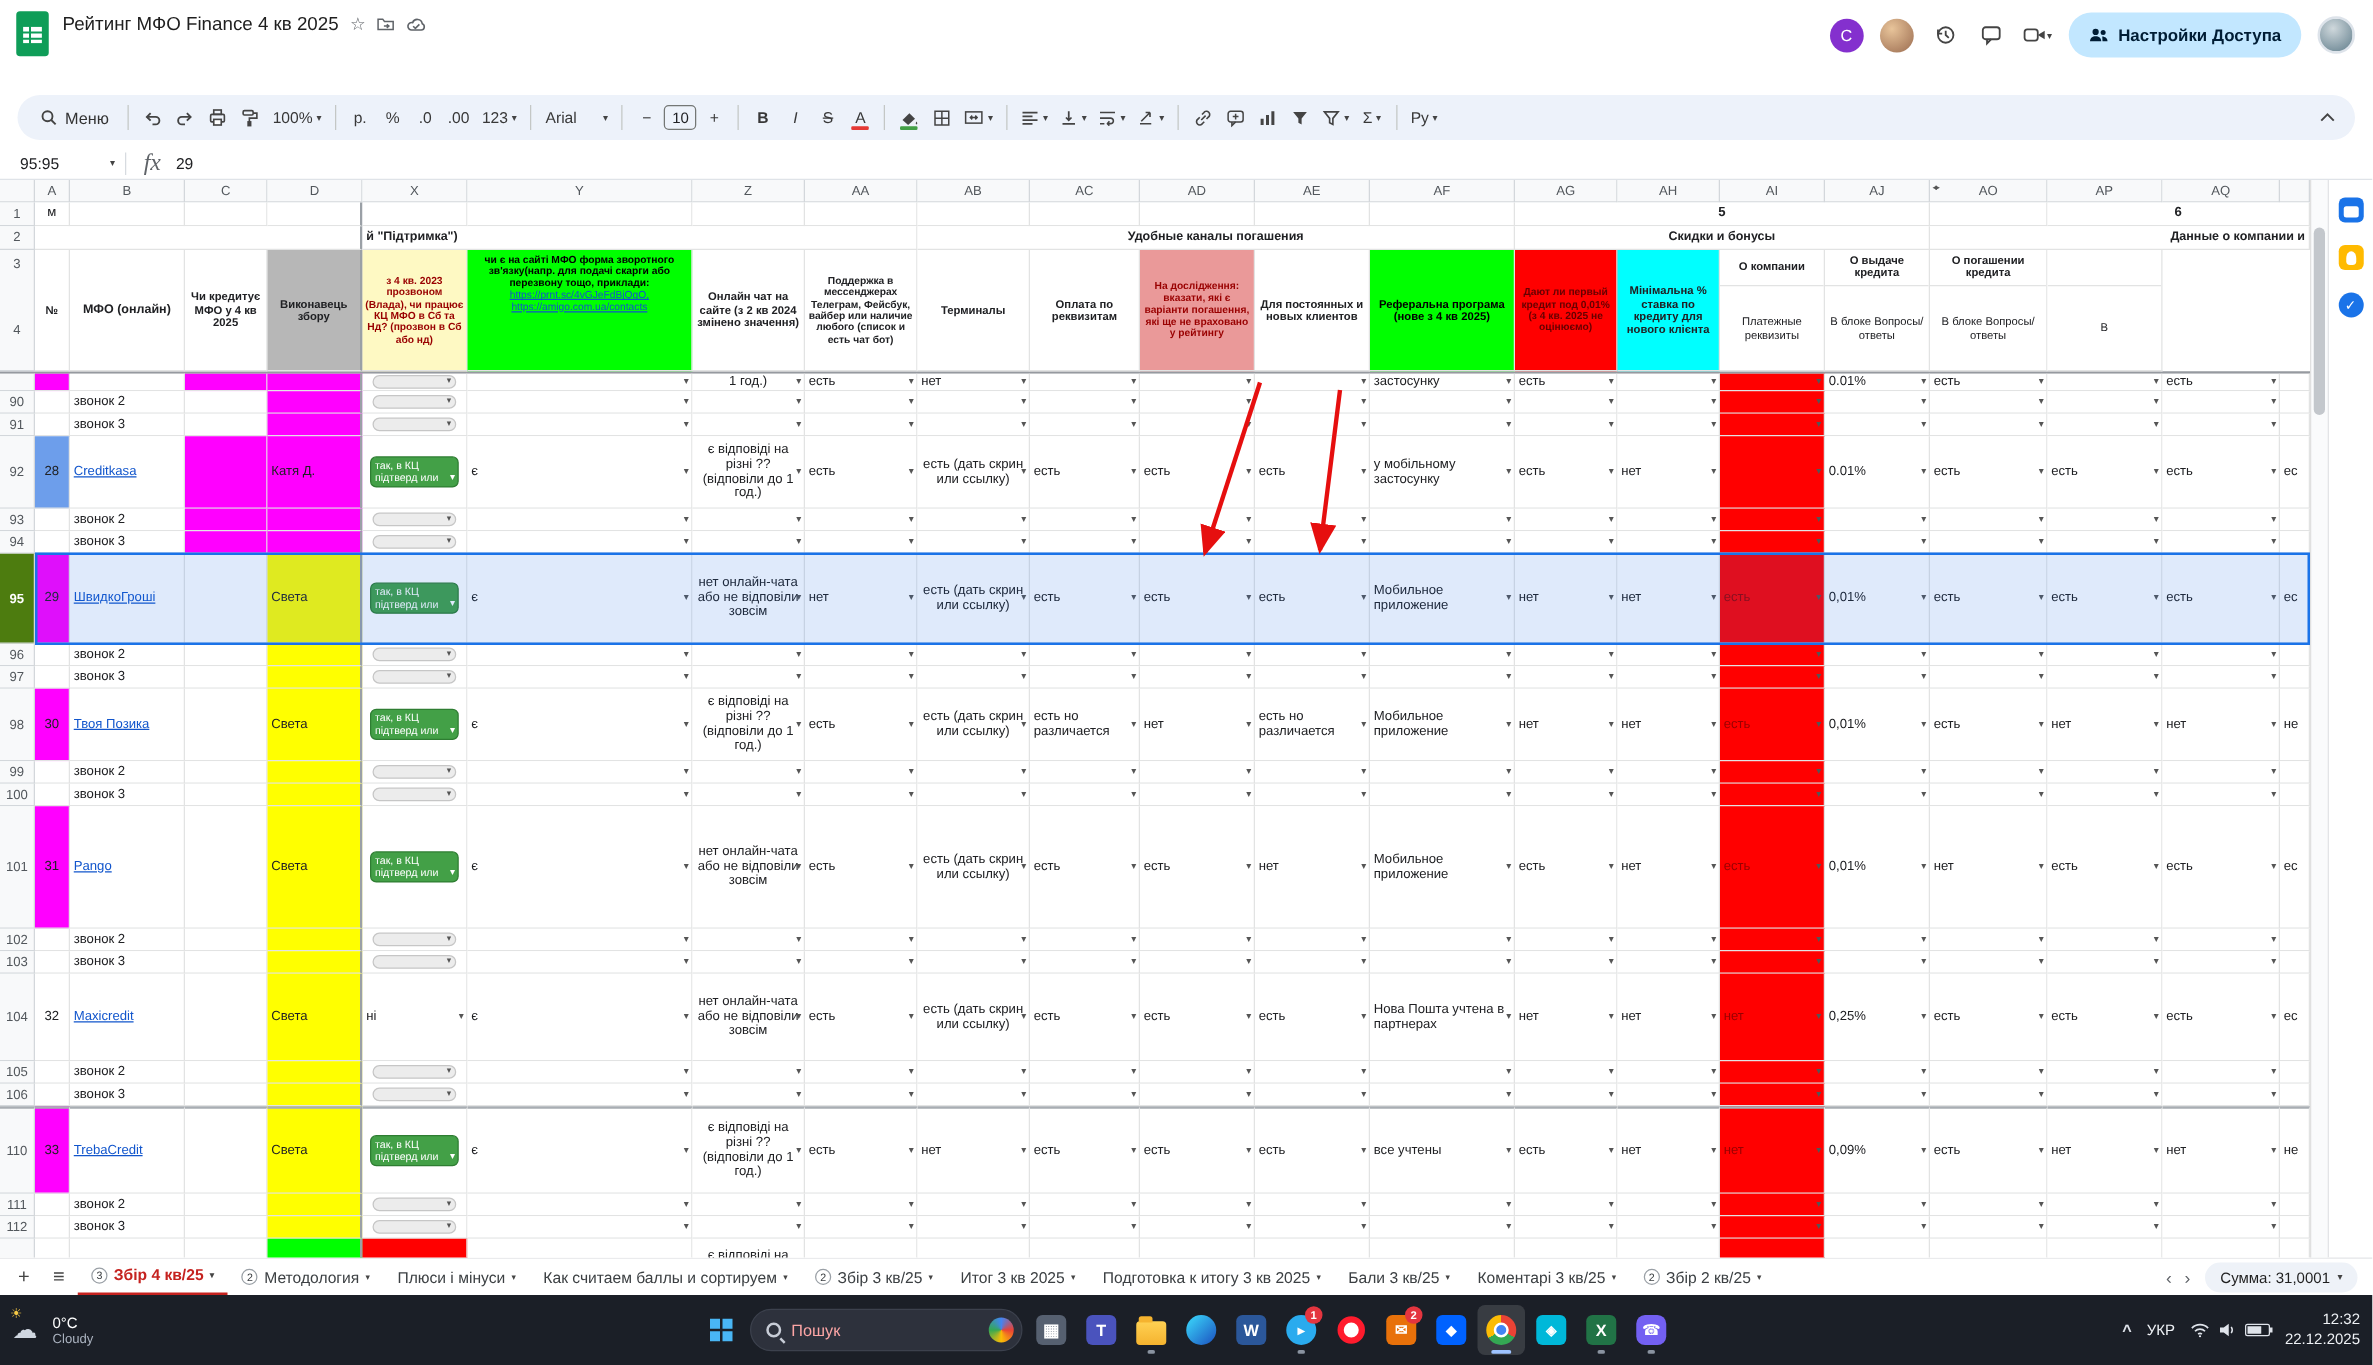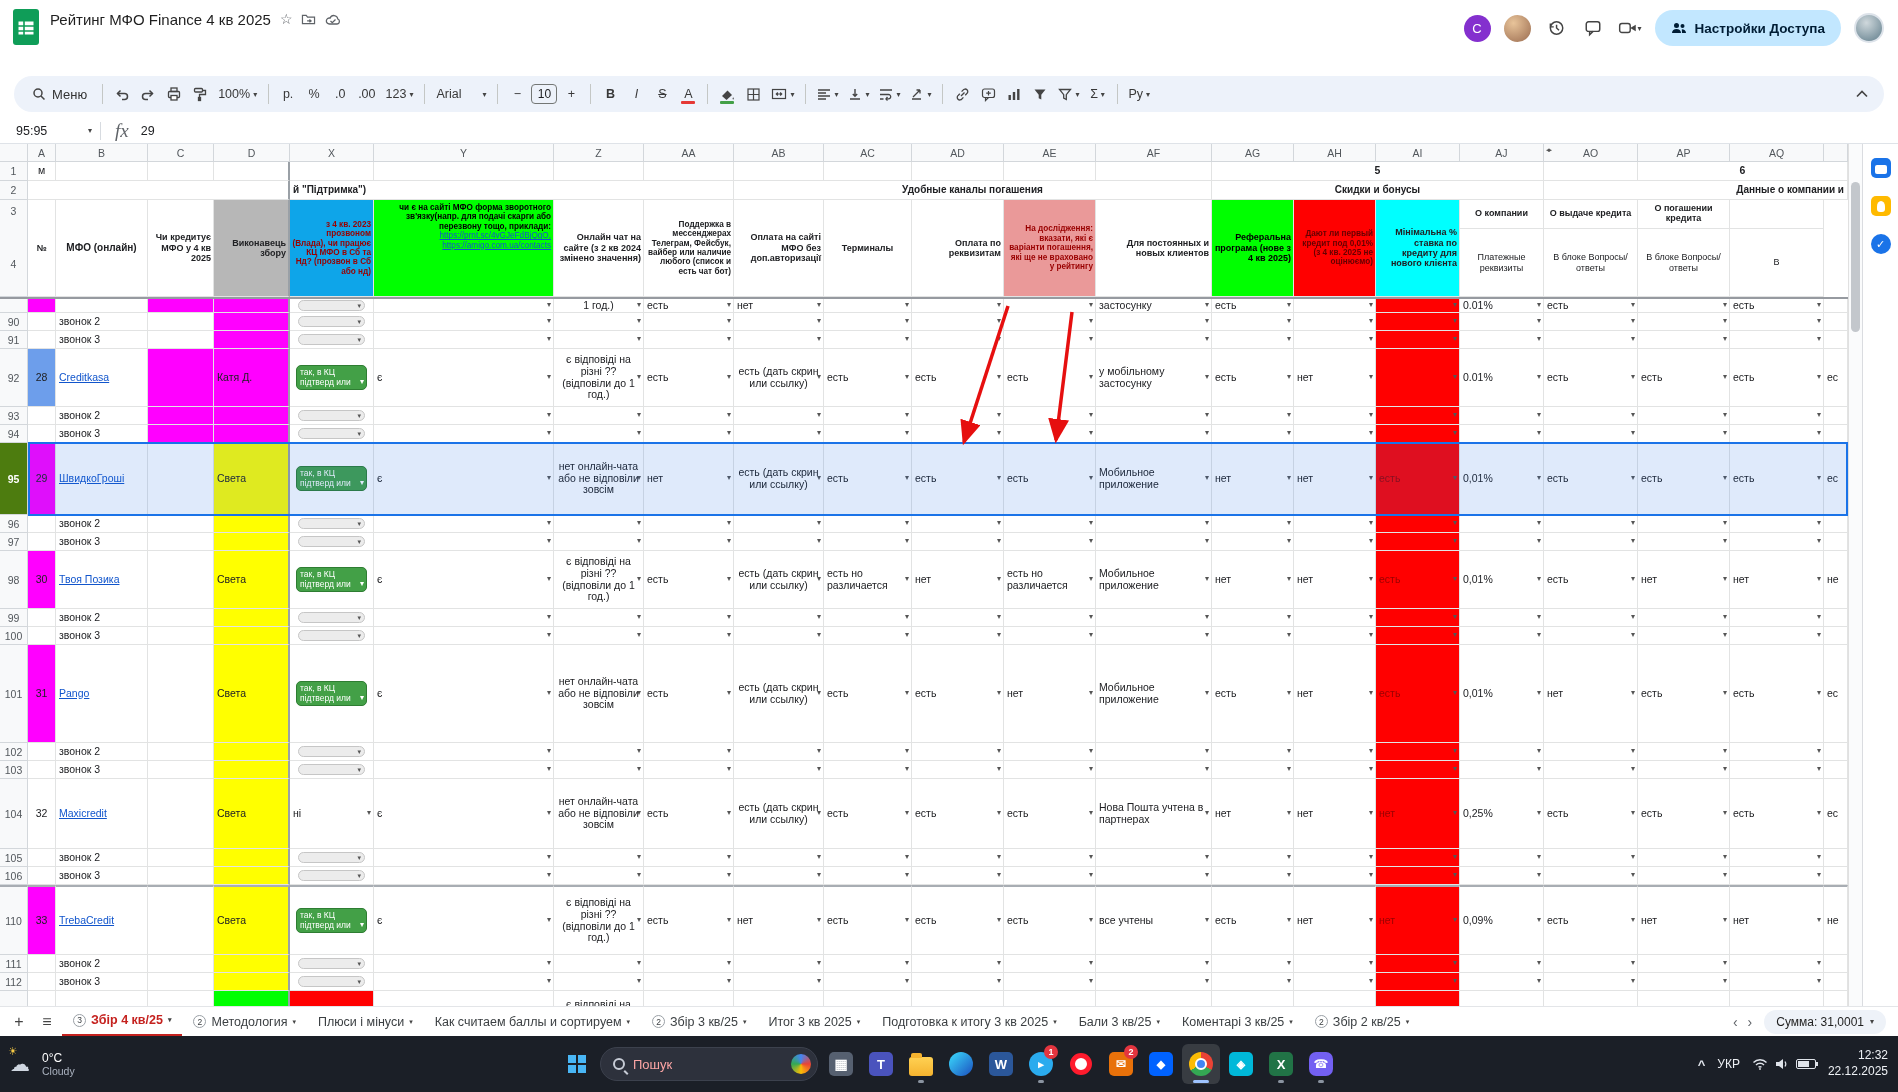--- a/index.html
+++ b/index.html
@@ -61,23 +61,23 @@
 .fz{border-right:2px solid #9aa0a6}
 .s3{grid-column:span 3}.s4{grid-column:span 4}.s5{grid-column:span 5}
 .mag{background:#ff00ff}.yel{background:#ffff00}.grn{background:#00ff00}.redc{background:#ff0000}.blu{background:#6d9eeb}
 .lnk .ct{color:#1155cc;text-decoration:underline}
 .rtx .ct{color:#990000}
 .dd::after{content:"▾";position:absolute;right:2px;top:50%;transform:translateY(-52%);font-size:8px;color:#555}
 .chip{flex:1;height:11px;margin:2px 5px;background:#ececec;border:1px solid #c6c6c6;border-radius:7px;position:relative}
 .chip::after{content:"▾";position:absolute;right:3px;top:50%;transform:translateY(-55%);font-size:7px;color:#555}
 .chipg{flex:1;margin:2px 3px;background:#43a047;border:1px solid #2e7d32;border-radius:5px;color:#fff;font-size:8.5px;line-height:1.12;padding:2px 10px 2px 3px;display:flex;align-items:center;position:relative;min-height:24px}
 .chipg::after{content:"▾";position:absolute;right:2px;bottom:2px;font-size:8px;color:#fff}
-.hcell{font-weight:700;font-size:9px;line-height:1.15;text-align:right;justify-content:center;padding:2px}
+.hcell{font-weight:700;font-size:9px;line-height:1.15;text-align:center;justify-content:center;padding:2px}
 .hsm{font-size:8.2px}
-.magh{background:#0ea5e9;color:#990000}
+.magh{background:#fef9c3;color:#990000}
 .grnh{background:#00ff00;color:#000}
 .salm{background:#ea9999;color:#990000}
 .redh{background:#ff0000;color:#600}
 .cyanh{background:#00ffff}
 .grayh{background:#b7b7b7}
 .hlink{color:#1155cc;text-decoration:underline;font-weight:400}
 .split{padding:0;display:flex;flex-direction:column;align-items:stretch}
 .sp-top{height:29px;border-bottom:1px solid #e2e3e3;display:flex;align-items:center;justify-content:center;font-weight:700;font-size:9px;text-align:center;padding:1px 2px;line-height:1.1}
 .sp-bot{flex:1;display:flex;align-items:center;justify-content:center;font-size:9px;text-align:center;padding:2px;line-height:1.15;font-weight:400}
 .gutband{position:relative}
@@ -452,21 +452,20 @@
         <div class="cell hcell">Чи кредитує МФО у 4 кв 2025</div>
         <div class="cell hcell grayh fz">Виконавець збору</div>
         <div class="cell hcell magh hsm">з 4 кв. 2023 прозвоном (Влада), чи працює КЦ МФО в Сб та Нд? (прозвон в Сб або нд)</div>
         <div class="cell hcell grnh hsm" style="display:block;padding:3px 2px">
           <span>чи є на сайті МФО форма зворотного зв'язку(напр. для подачі скарги або перезвону тощо, приклади:</span>
           <span class="hlink">https://prnt.sc/4vGJeFdBjQgO,</span>
           <span class="hlink">https://amigo.com.ua/contacts</span>
         </div>
         <div class="cell hcell">Онлайн чат на сайте (з 2 кв 2024 змінено значення)</div>
         <div class="cell hcell hsm">Поддержка в мессенджерах Телеграм, Фейсбук, вайбер или наличие любого (список и есть чат бот)</div>
-        <div class="cell hcell">Оплата на сайті МФО без доп.авторизації</div>
         <div class="cell hcell">Терминалы</div>
         <div class="cell hcell">Оплата по реквизитам</div>
         <div class="cell hcell salm hsm">На дослідження: вказати, які є варіанти погашення, які ще не враховано у рейтингу</div>
         <div class="cell hcell">Для постоянных и новых клиентов</div>
         <div class="cell hcell grnh">Реферальна програма (нове з 4 кв 2025)</div>
         <div class="cell hcell redh hsm">Дают ли первый кредит под 0,01% (з 4 кв. 2025 не оцінюємо)</div>
         <div class="cell hcell cyanh">Мінімальна % ставка по кредиту для нового клієнта</div>
         <div class="cell split">
           <div class="sp-top">О компании</div>
           <div class="sp-bot">Платежные реквизиты</div>

